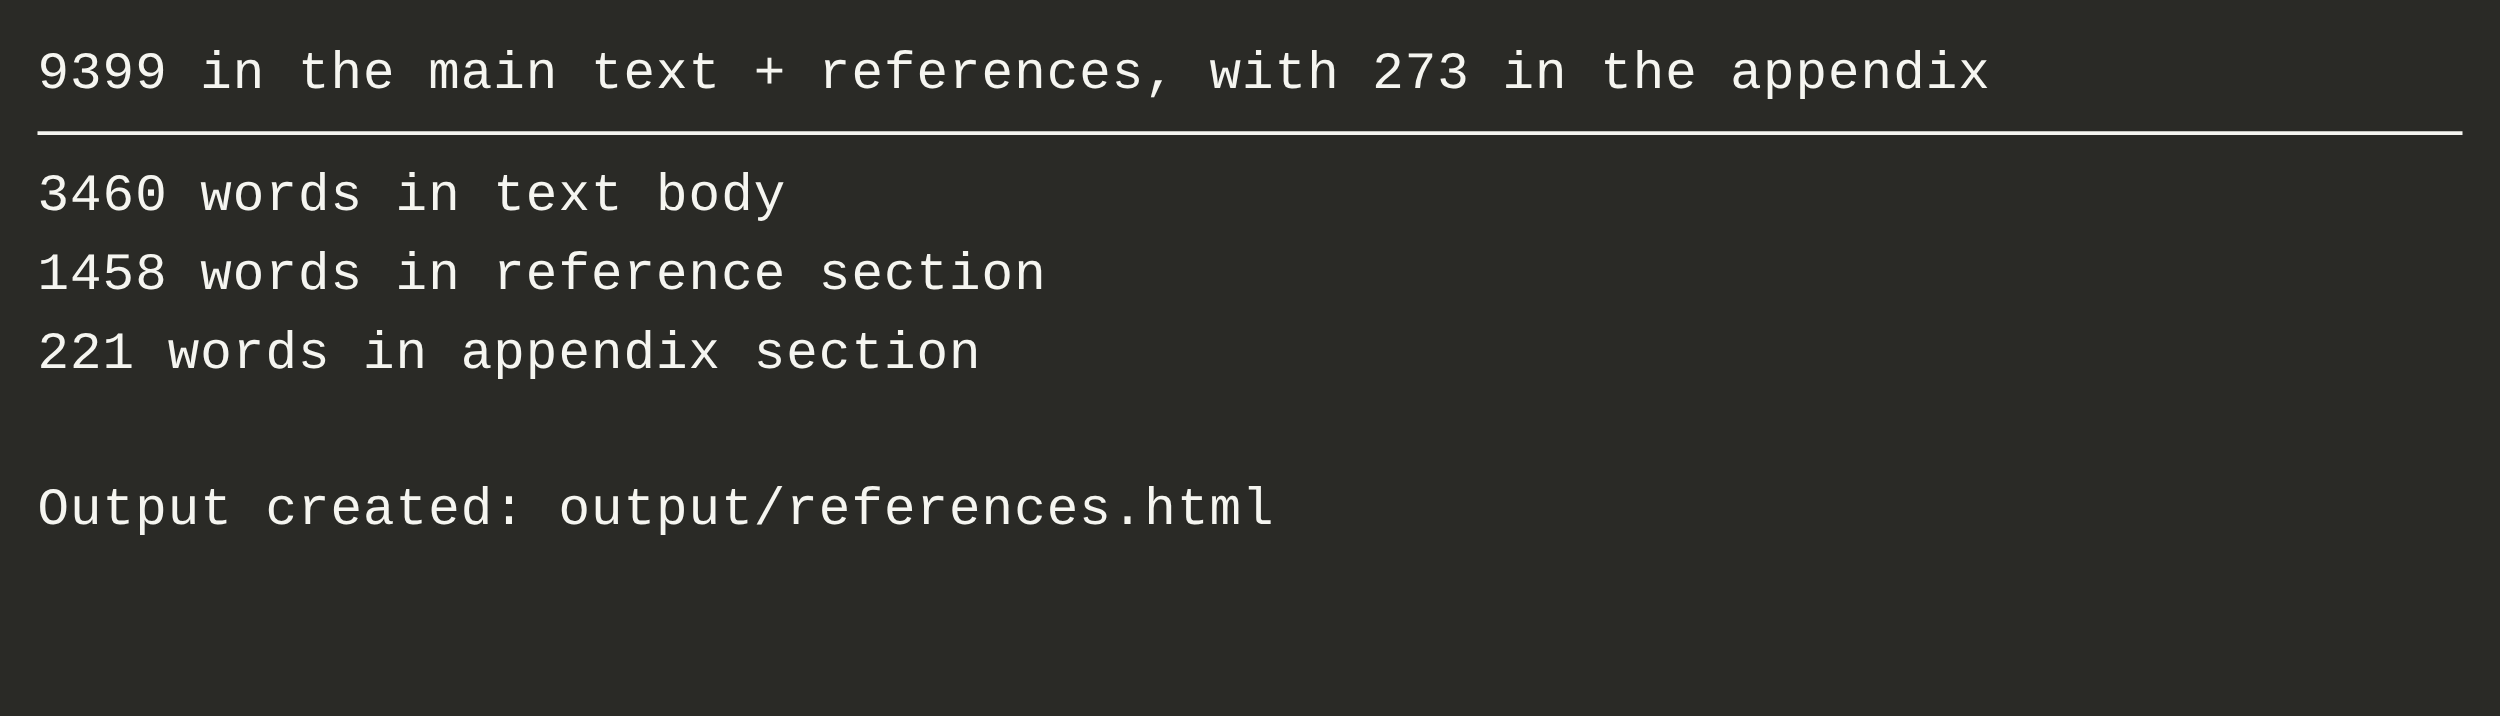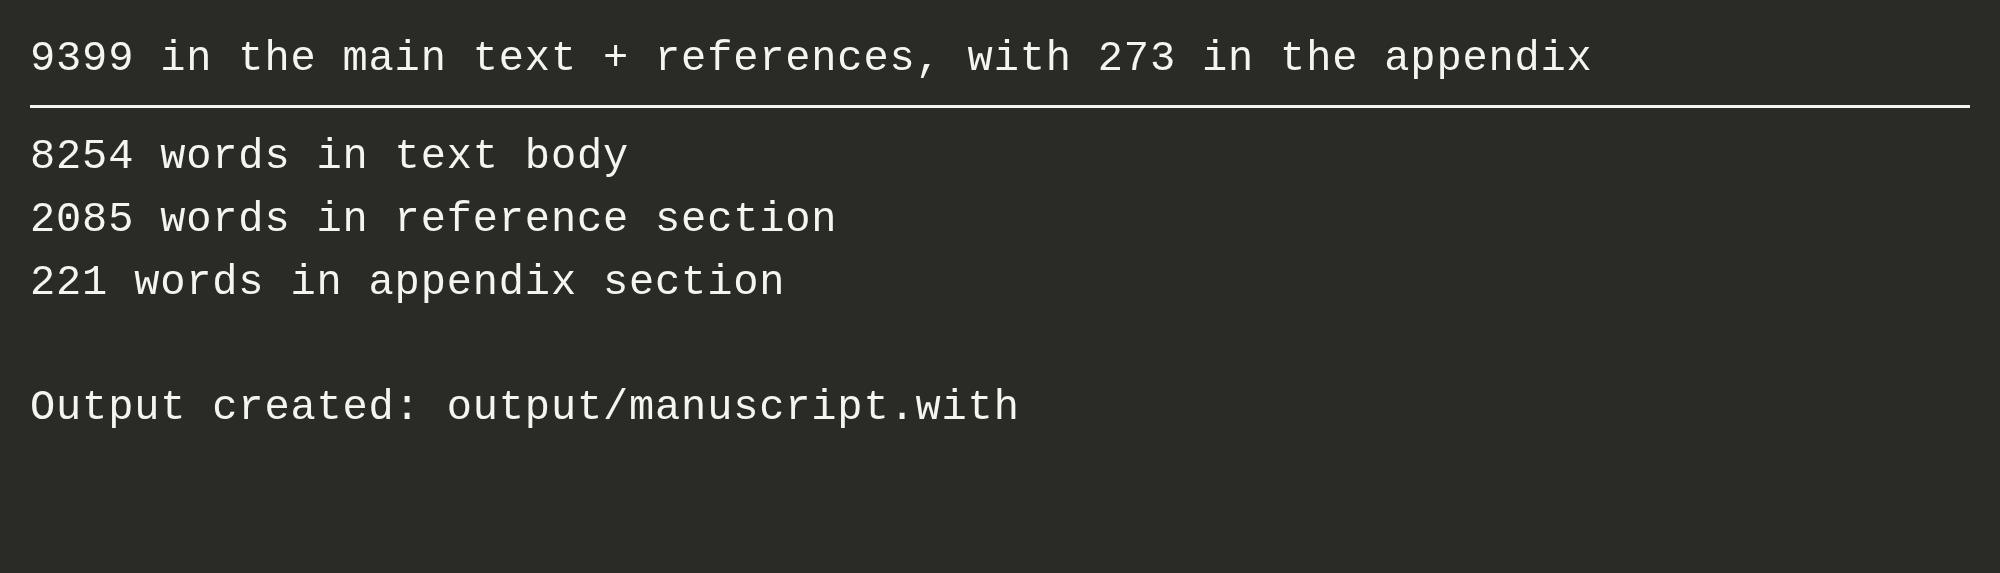--- a/index.html
+++ b/index.html
@@ -38,19 +38,19 @@
       white-space: pre;
     }
   </style>
 </head>
 <body>
 
 <div class="summary-line">9399 in the main text + references, with 273 in the appendix</div>
 
 <hr class="divider">
 
-<div class="detail-line">8254 words in text body</div>
-<div class="detail-line">2085 words in reference section</div>
+<div class="detail-line">3460 words in text body</div>
+<div class="detail-line">1458 words in reference section</div>
 <div class="detail-line">221 words in appendix section</div>
 
 <div class="spacer"></div>
 
-<div class="output-line">Output created: output/manuscript.with</div>
+<div class="output-line">Output created: output/references.html</div>
 
 </body></html>

